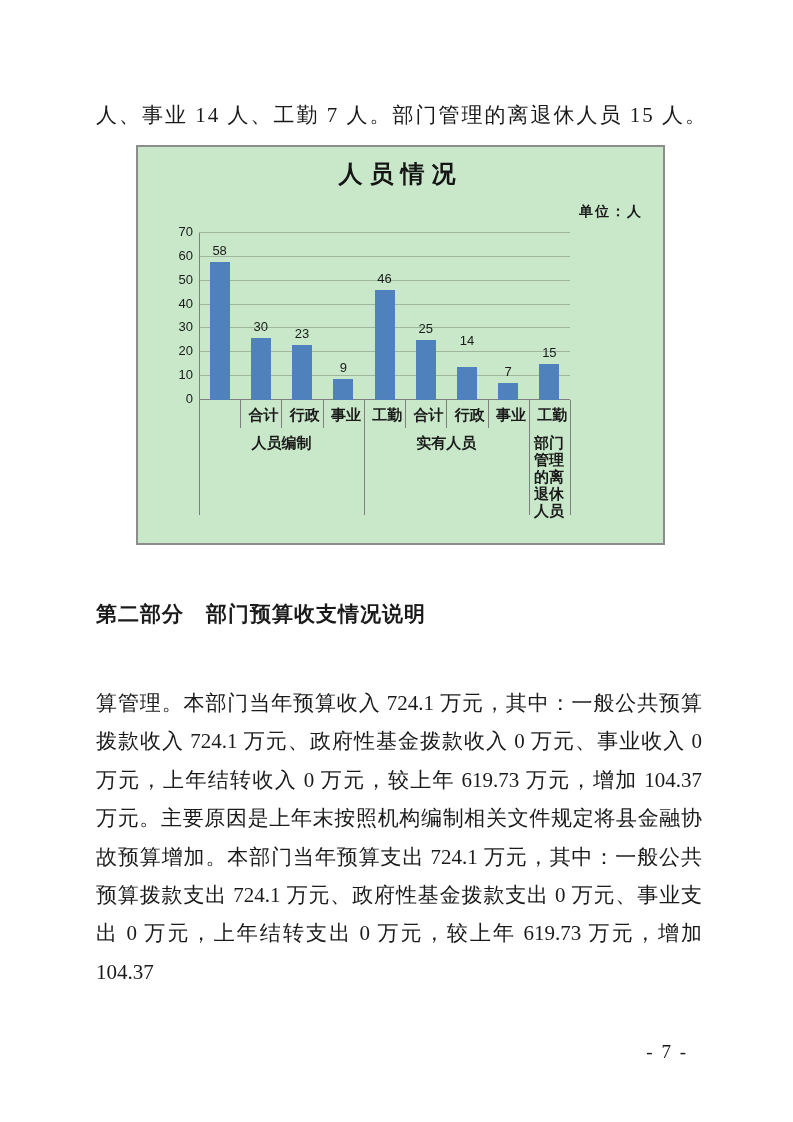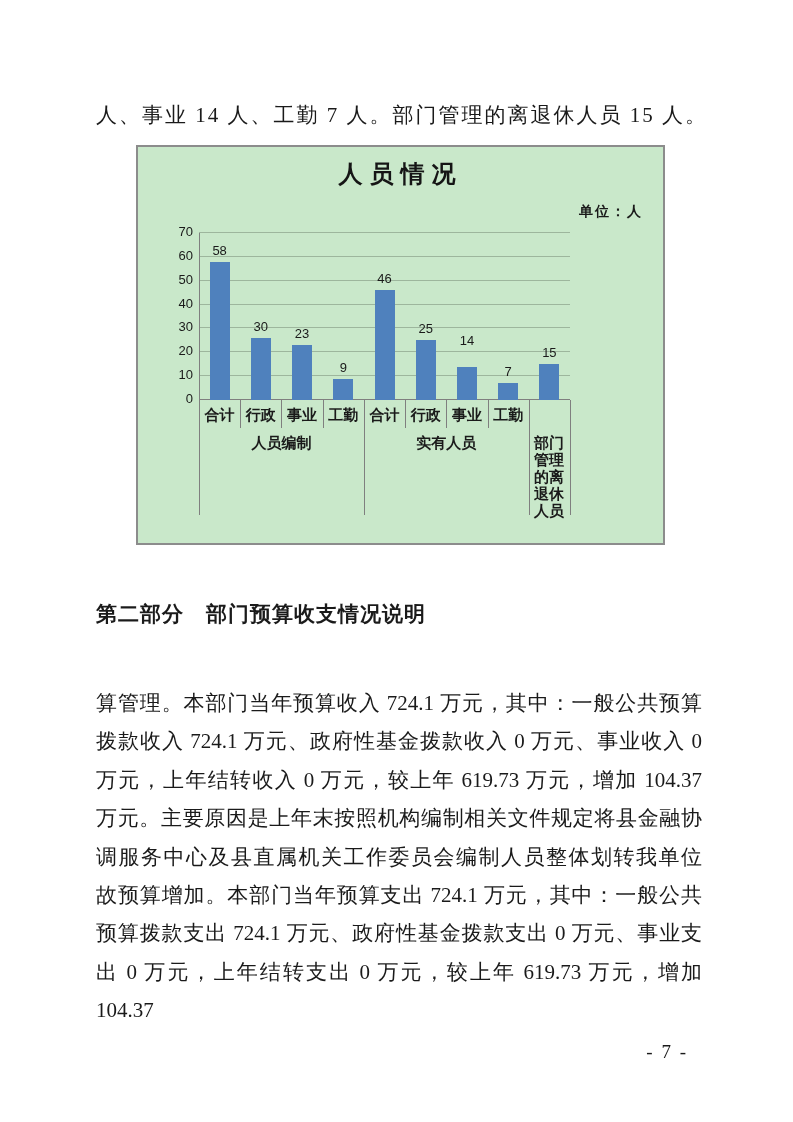--- a/index.html
+++ b/index.html
@@ -29,21 +29,21 @@
   }
   .unit-label {
     position:absolute; top:56px; right:20px;
     font-size:14px; font-weight:bold; letter-spacing:2px;margin-left:10px;
   }
   .gridline  { position:absolute; height:1px; }
   .axis-line { position:absolute; height:1px; }
   .y-label   { position:absolute; width:34px; text-align:right; font-size:13px; line-height:16px; }
   .bar       { position:absolute; }
   .bar-label { position:absolute; text-align:center; font-size:13px; line-height:16px; }
-  .cat-label { position:absolute; text-align:center; font-size:15px; font-weight:bold; line-height:20px; }
+  .cat-label { position:absolute; text-align:center; font-size:15px; font-weight:bold; line-height:20px;margin-left:44px; }
   .vsep      { position:absolute; width:1px; }
   .group-label { position:absolute; text-align:center; font-size:15px; font-weight:bold; line-height:17px; }
   .group-label .wrap {
     display:inline-block; width:31px; word-break:break-all;
     text-align:left; line-height:17px;
   }
 
   
   .part-heading {
     position:absolute; left:96px; top:600px; width:616px; text-align:left;
@@ -136,21 +136,20 @@
   </div>
 
   <div class="part-heading">第二部分　部门预算收支情况说明</div>
 
 
   <div class="body-text">
       <div class="body-line">算管理。本部门当年预算收入 724.1 万元，其中：一般公共预算</div>
       <div class="body-line">拨款收入 724.1 万元、政府性基金拨款收入 0 万元、事业收入 0</div>
       <div class="body-line">万元，上年结转收入 0 万元，较上年 619.73 万元，增加 104.37</div>
       <div class="body-line">万元。主要原因是上年末按照机构编制相关文件规定将县金融协</div>
-      <div class="body-line">调服务中心及县直属机关工作委员会编制人员整体划转我单位</div>
       <div class="body-line">故预算增加。本部门当年预算支出 724.1 万元，其中：一般公共</div>
       <div class="body-line">预算拨款支出 724.1 万元、政府性基金拨款支出 0 万元、事业支</div>
       <div class="body-line">出 0 万元，上年结转支出 0 万元，较上年 619.73 万元，增加 104.37</div>
     </div>
 
   <div class="page-number">- 7 -</div>
 
 </div>
 
 </body></html>

